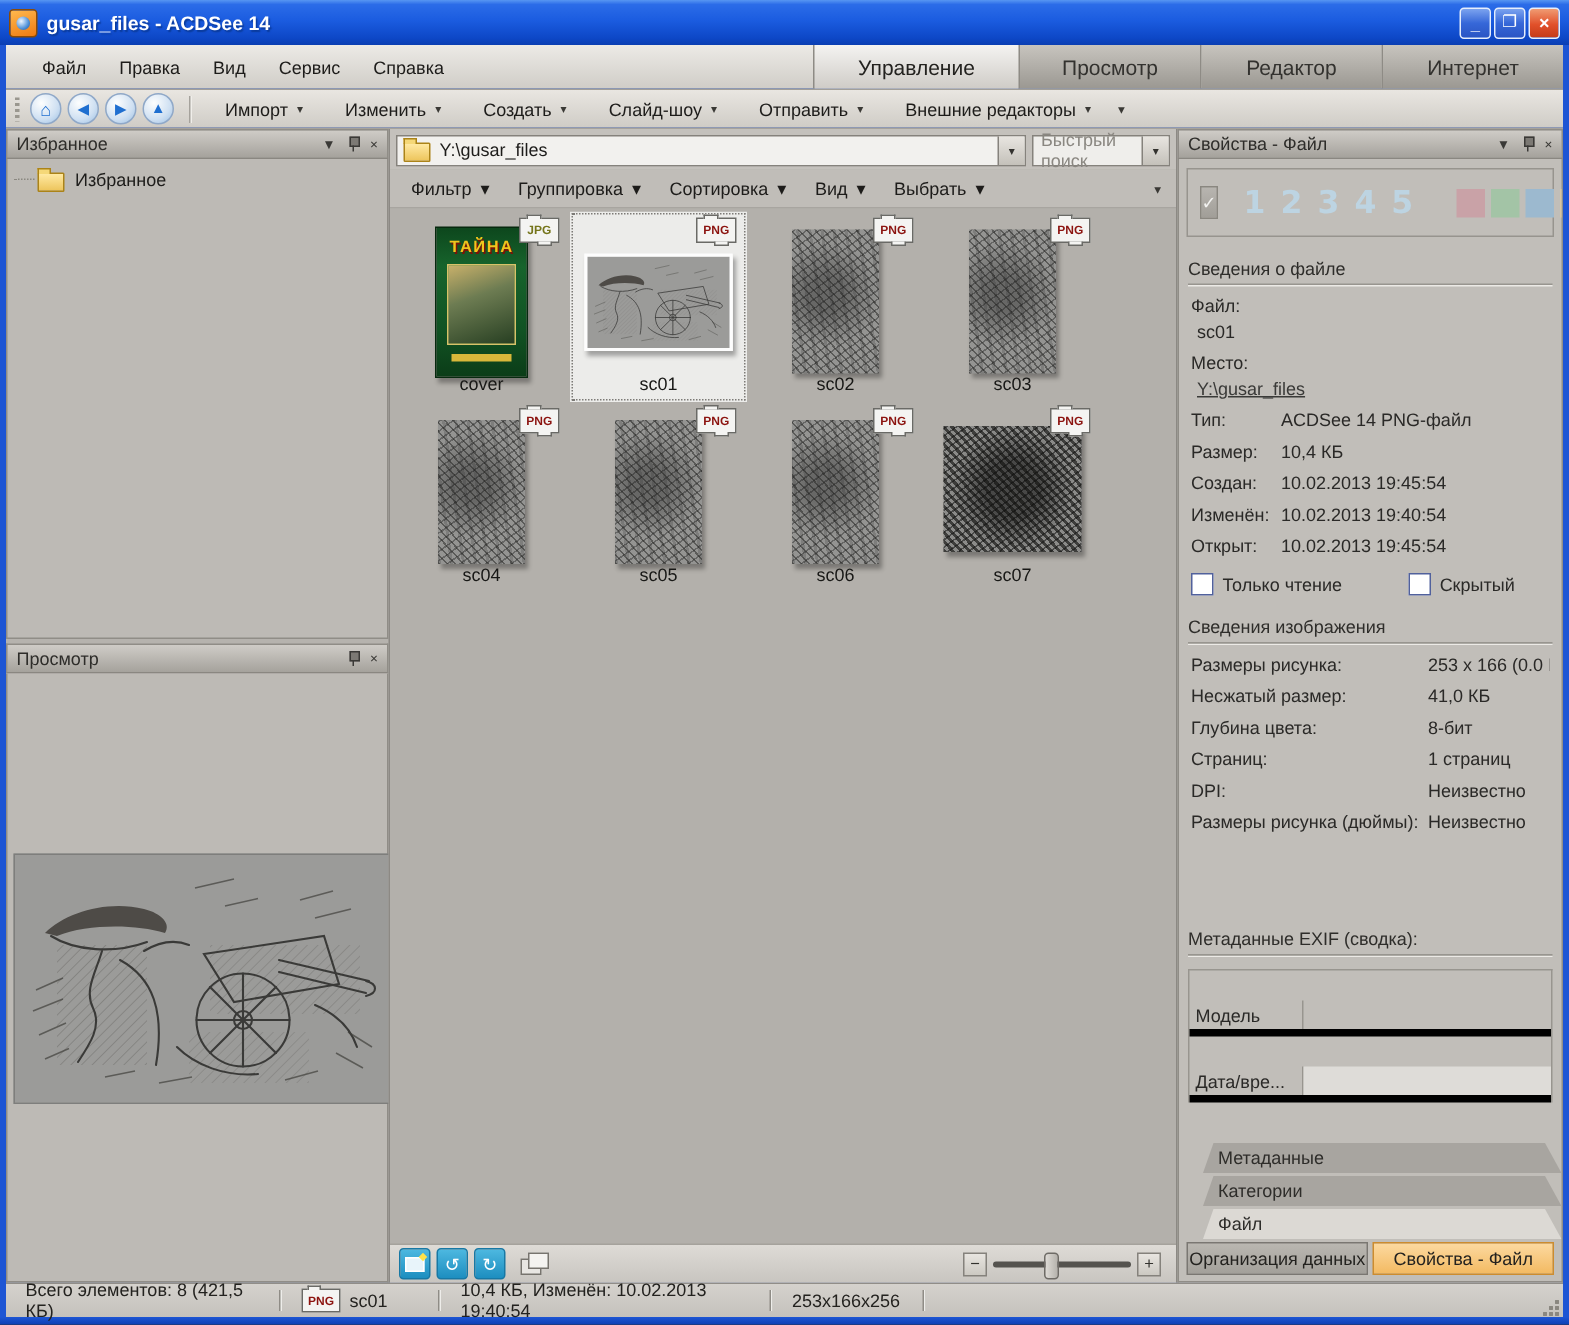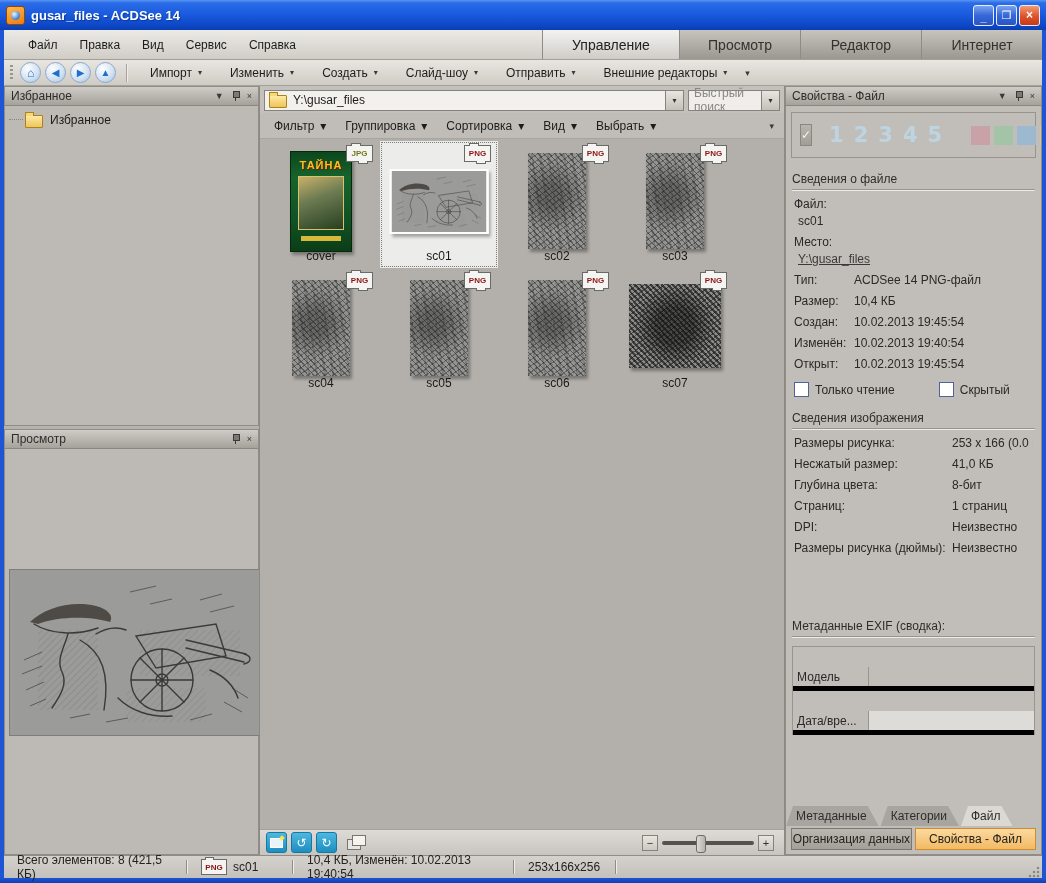--- a/index.html
+++ b/index.html
@@ -147,21 +147,21 @@
   .loc-link{margin:3px 8px 0 12px;font-size:12px;color:#3a3a38;text-decoration:underline;cursor:pointer;display:inline-block;}
   .chk-row{display:flex;margin:11px 8px 0 8px;gap:44px;}
   .chk{display:flex;align-items:center;gap:6px;font-size:12px;color:#2a2927;}
   .chk .box{width:13px;height:13px;background:#fff;border:1px solid #51619c;cursor:pointer;}
   .exif-table{margin:9px 6px 0 6px;border:1px solid #98958f;border-bottom:none;font-size:12px;color:#2a2927;}
   .exif-row{display:flex;border-bottom:5px solid #000000;height:19px;align-items:flex-end;margin-top:20px;}
   .exif-row .c1{width:76px;padding-left:4px;border-right:1px solid #98958f;box-sizing:border-box;height:100%;display:flex;align-items:center;}
   .exif-row .c2{flex:1;height:100%;}
   .exif-row.alt .c2{background:#dedcd8;}
   .props-spacer{flex:1;}
-  .side-tabs{display:flex;padding-left:0;gap:2px;}
+  .side-tabs{display:flex;padding-left:16px;gap:2px;flex-direction:column;}
   .side-tab{height:20px;padding:0 12px 0 10px;display:flex;align-items:center;font-size:12px;color:#2e2d2a;cursor:pointer;
      background:#a8a5a0;clip-path:polygon(0 100%,7px 0,calc(100% - 11px) 0,100% 100%);}
   .side-tab.active{background:#dcd9d4;}
   .side-btns{display:flex;gap:3px;padding:2px 5px 4px 5px;}
   .side-btn{flex:1;height:22px;display:flex;align-items:center;justify-content:center;font-size:12px;color:#23221f;cursor:pointer;
      background:linear-gradient(180deg,#bab7b1,#a3a09a);border:1px solid #7a7772;box-sizing:border-box;}
   .side-btn.active{background:linear-gradient(180deg,#fcd9a0,#f3ba62);border:1px solid #cd8c2e;}
 
   
   .statusbar{height:22px;display:flex;align-items:center;background:linear-gradient(180deg,#d5d2cd,#c4c1bc);

